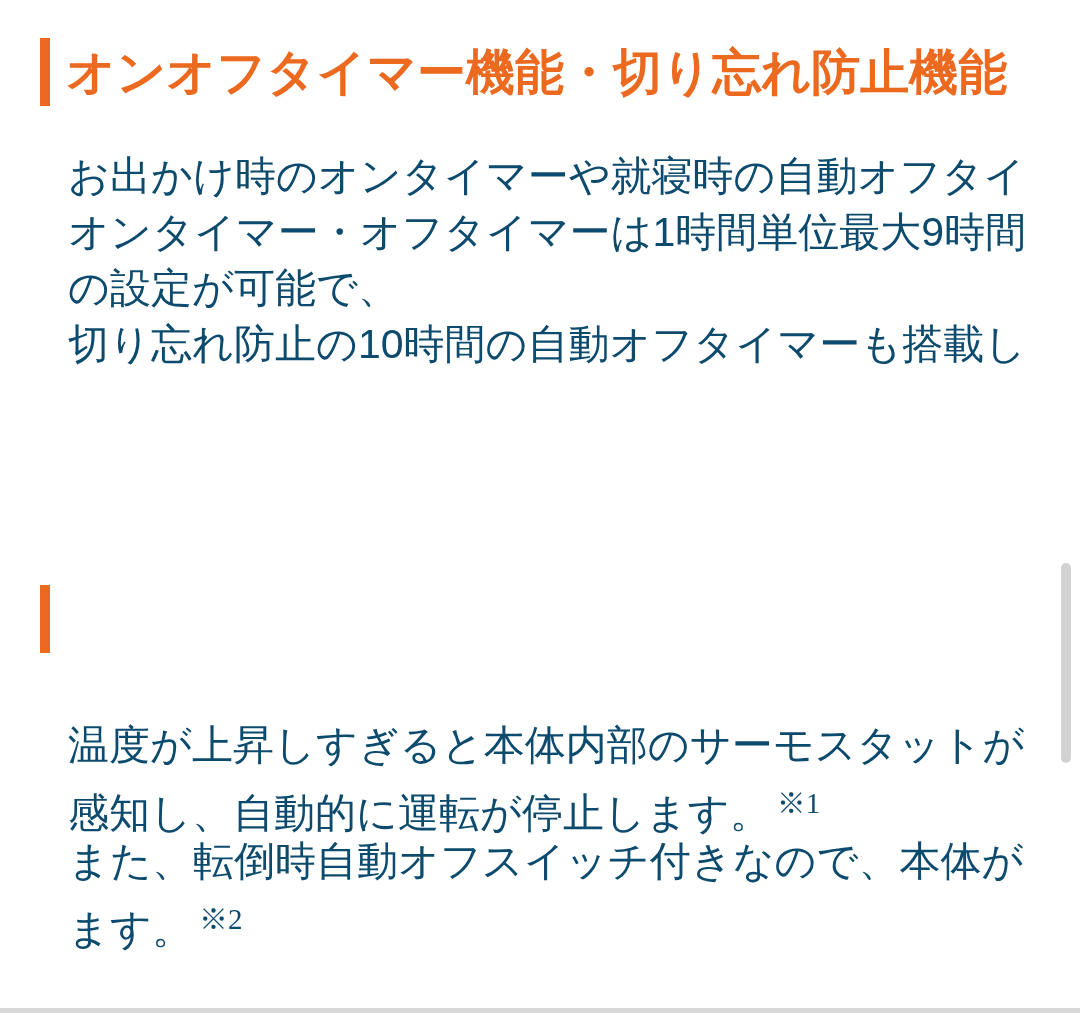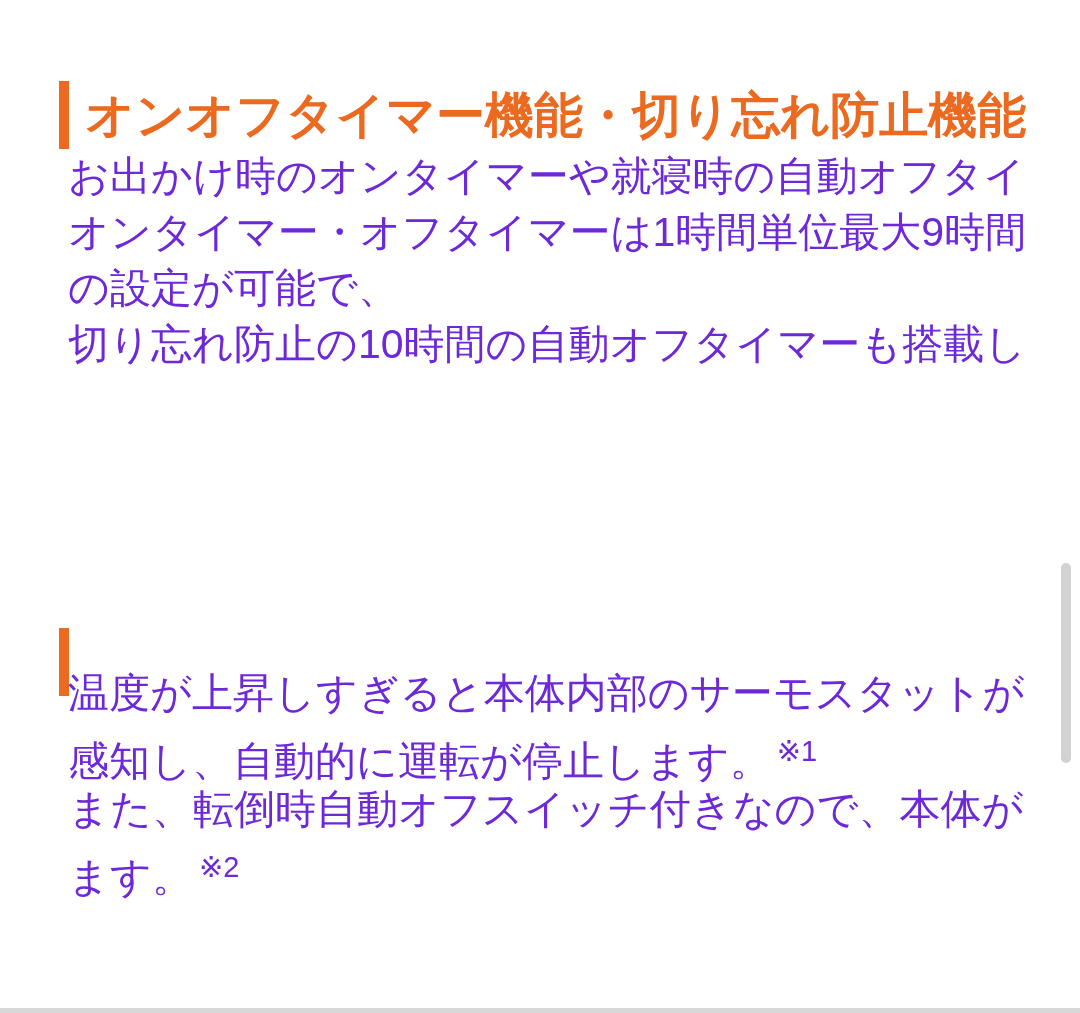--- a/index.html
+++ b/index.html
@@ -7,52 +7,51 @@
   .page {
     position: relative;
     width: 1080px;
     height: 1013px;
     background: #ffffff;
     overflow: hidden;
     font-family: "Liberation Sans", "DejaVu Sans", sans-serif;
   }
   .section-heading {
     position: absolute;
-    left: 59px;
+    left: 40px;
     display: flex;
     align-items: center;
     height: 68px;
-    margin-top: 43px;
   }
   .accent-bar {
     width: 10px;
     height: 68px;
     background: #eb6a1f;
     flex: 0 0 auto;
   }
   .heading-text {
     margin-left: 16px;
     font-size: 49px;
     font-weight: 700;
     color: #eb6a1f;
     letter-spacing: 0px;
     white-space: nowrap;
     line-height: 1;
   }
   .body-block {
     position: absolute;
     left: 68px;
     right: 20px;
-    color: #6d28d9;
+    color: #0c4a6e;
     font-size: 41px;
     font-weight: 400;
   }
   .body-block.first { top: 148px; }
   .body-block.first .body-line { height: 56px; line-height: 56px; }
-  .body-block.second { top: 664px; }
+  .body-block.second { top: 716px; font-family: Liberation Serif, serif; }
   .body-block.second .body-line { height: 58px; line-height: 58px; }
   .body-line { white-space: nowrap; }
   .footnote-sup {
     font-size: 29px;
     vertical-align: 14px;
     margin-left: 6px;
   }
   .scrollbar-thumb {
     position: absolute;
     left: 1061px;

